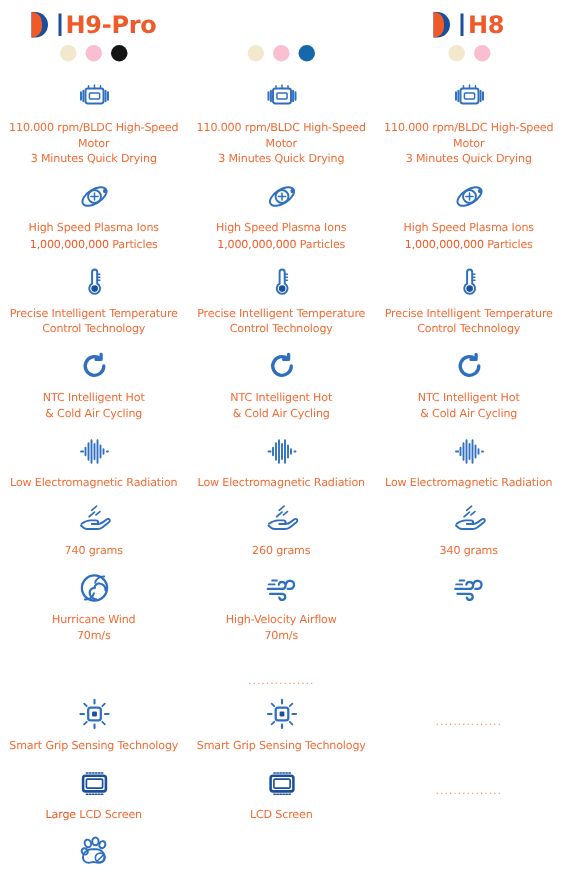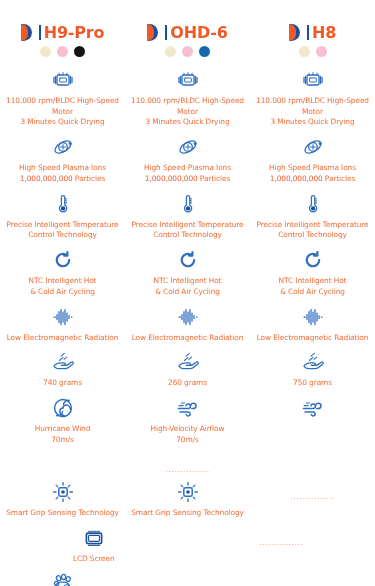--- a/index.html
+++ b/index.html
@@ -13,21 +13,21 @@
     width: 375px; height: 586px;
     position: relative;
     display: flex;
     flex-direction: column;
   }
 
   
   .header-row {
     display: flex;
     width: 100%;
-    padding-top: 24px;
+    padding-top: 8px;
     align-items: flex-end;
   }
   .head-col {
     flex: 1 1 0;
     display: flex;
     flex-direction: column;
     align-items: center;
     gap: 5px;
   }
   .brand-line {
@@ -125,28 +125,20 @@
           <span class="logo-bar"></span>
           <span class="model-name">H9-Pro</span>
         </div>
         <div class="swatches">
           <span class="swatch" style="background: rgb(242, 232, 204);"></span>
           <span class="swatch" style="background: rgb(249, 191, 208);"></span>
           <span class="swatch" style="background: rgb(21, 21, 21);"></span>
         </div>
       </div>
       <div class="head-col">
-        <div class="brand-line">
-          <span class="logo-mark">
-            <span class="lm-blue"></span>
-            <span class="lm-orange"></span>
-          </span>
-          <span class="logo-bar"></span>
-          <span class="model-name">OHD-6</span>
-        </div>
         <div class="swatches">
           <span class="swatch" style="background: rgb(242, 232, 204);"></span>
           <span class="swatch" style="background: rgb(249, 191, 208);"></span>
           <span class="swatch" style="background: rgb(22, 104, 173);"></span>
         </div>
       </div>
       <div class="head-col">
         <div class="brand-line">
           <span class="logo-mark">
             <span class="lm-blue"></span>
@@ -342,21 +334,21 @@
           <div class="cap">260 grams</div>
         </div>
         <div class="cell">
           <div class="ico">
             <svg width="26" height="26" viewBox="0 0 26 26" fill="none" stroke="#2f6fc0" stroke-width="1.3" stroke-linecap="round" stroke-linejoin="round">
               <path d="M4.4 16.2c2.2-1.7 4.1-2.3 6.1-2.3h3.4c.9 0 1.5.5 1.5 1.2 0 .7-.6 1.2-1.5 1.2h-2.6"></path>
               <path d="M11.4 16.3h3.9c1.4 0 2.3-.4 3.4-1.2l2.6-1.9c.7-.5 1.5-.3 1.8.3.3.6.1 1.2-.5 1.7l-4.2 3.3c-1.1.9-2.1 1.2-3.5 1.2H8.3c-1 0-1.8-.3-2.6-.9L4 17.3"></path>
               <path d="M9.4 11.5 13 8.4M11.1 7.2l3.3-2.8M14 10.3l2.6-2.2" stroke-width="1.1"></path>
             </svg>
           </div>
-          <div class="cap">750 grams</div>
+          <div class="cap">340 grams</div>
         </div>
       </div>
       <div class="feat-row">
         <div class="cell">
           <div class="ico">
             <svg width="26" height="26" viewBox="0 0 26 26" fill="none" stroke="#2f6fc0" stroke-width="1.3" stroke-linecap="round" stroke-linejoin="round">
               <circle cx="13" cy="13" r="8.4" stroke-width="1.5"></circle>
               <path d="M13 13a3.1 3.1 0 0 1 3.2-3 4.4 4.4 0 0 1 4.2 4.5" stroke-width="1.5"></path>
               <path d="M13 13a3.1 3.1 0 0 0-3.2 3 4.4 4.4 0 0 0 4.3 4.5" stroke-width="1.5"></path>
               <path d="M13.4 9.5a5.6 5.6 0 0 1 6-4.2" stroke-width="1.3"></path>
@@ -413,20 +405,31 @@
               <path d="M6.1 6.1 7.8 7.8M19.9 6.1 18.2 7.8M6.1 19.9l1.7-1.7M19.9 19.9l-1.7-1.7" stroke-width="1.2"></path>
             </svg>
           </div>
           <div class="cap">Smart Grip Sensing Technology</div>
         </div>
         <div class="cell">
           <div class="dashes">...............</div>
         </div>
       </div>
       <div class="feat-row">
+        <div class="cell">
+          <div class="ico">
+            <svg width="26" height="26" viewBox="0 0 26 26" fill="none" stroke="#2f6fc0" stroke-width="1.3" stroke-linecap="round" stroke-linejoin="round">
+              <rect x="5.4" y="8.2" width="15.2" height="10.4" rx="1.6" stroke="#1b4f9c" stroke-width="1.7"></rect>
+              <rect x="7.6" y="10.4" width="10.8" height="6" rx="0.8" stroke="#1b4f9c" stroke-width="1.1"></rect>
+              <path d="M7.6 6.3h.9M9.6 6.3h.9M11.6 6.3h.9M13.6 6.3h.9M15.6 6.3h.9M17.6 6.3h.9" stroke="#1b4f9c" stroke-width="1.1"></path>
+              <path d="M7.6 20.5h.9M9.6 20.5h.9M11.6 20.5h.9M13.6 20.5h.9M15.6 20.5h.9M17.6 20.5h.9" stroke="#1b4f9c" stroke-width="1.1"></path>
+            </svg>
+          </div>
+          <div class="cap"><b>Large</b> LCD Screen</div>
+        </div>
         <div class="cell">
           <div class="ico">
             <svg width="26" height="26" viewBox="0 0 26 26" fill="none" stroke="#2f6fc0" stroke-width="1.3" stroke-linecap="round" stroke-linejoin="round">
               <rect x="5.4" y="8.2" width="15.2" height="10.4" rx="1.6" stroke="#1b4f9c" stroke-width="1.7"></rect>
               <rect x="7.6" y="10.4" width="10.8" height="6" rx="0.8" stroke="#1b4f9c" stroke-width="1.1"></rect>
               <path d="M7.6 6.3h.9M9.6 6.3h.9M11.6 6.3h.9M13.6 6.3h.9M15.6 6.3h.9M17.6 6.3h.9" stroke="#1b4f9c" stroke-width="1.1"></path>
               <path d="M7.6 20.5h.9M9.6 20.5h.9M11.6 20.5h.9M13.6 20.5h.9M15.6 20.5h.9M17.6 20.5h.9" stroke="#1b4f9c" stroke-width="1.1"></path>
             </svg>
           </div>
           <div class="cap">LCD Screen</div>

